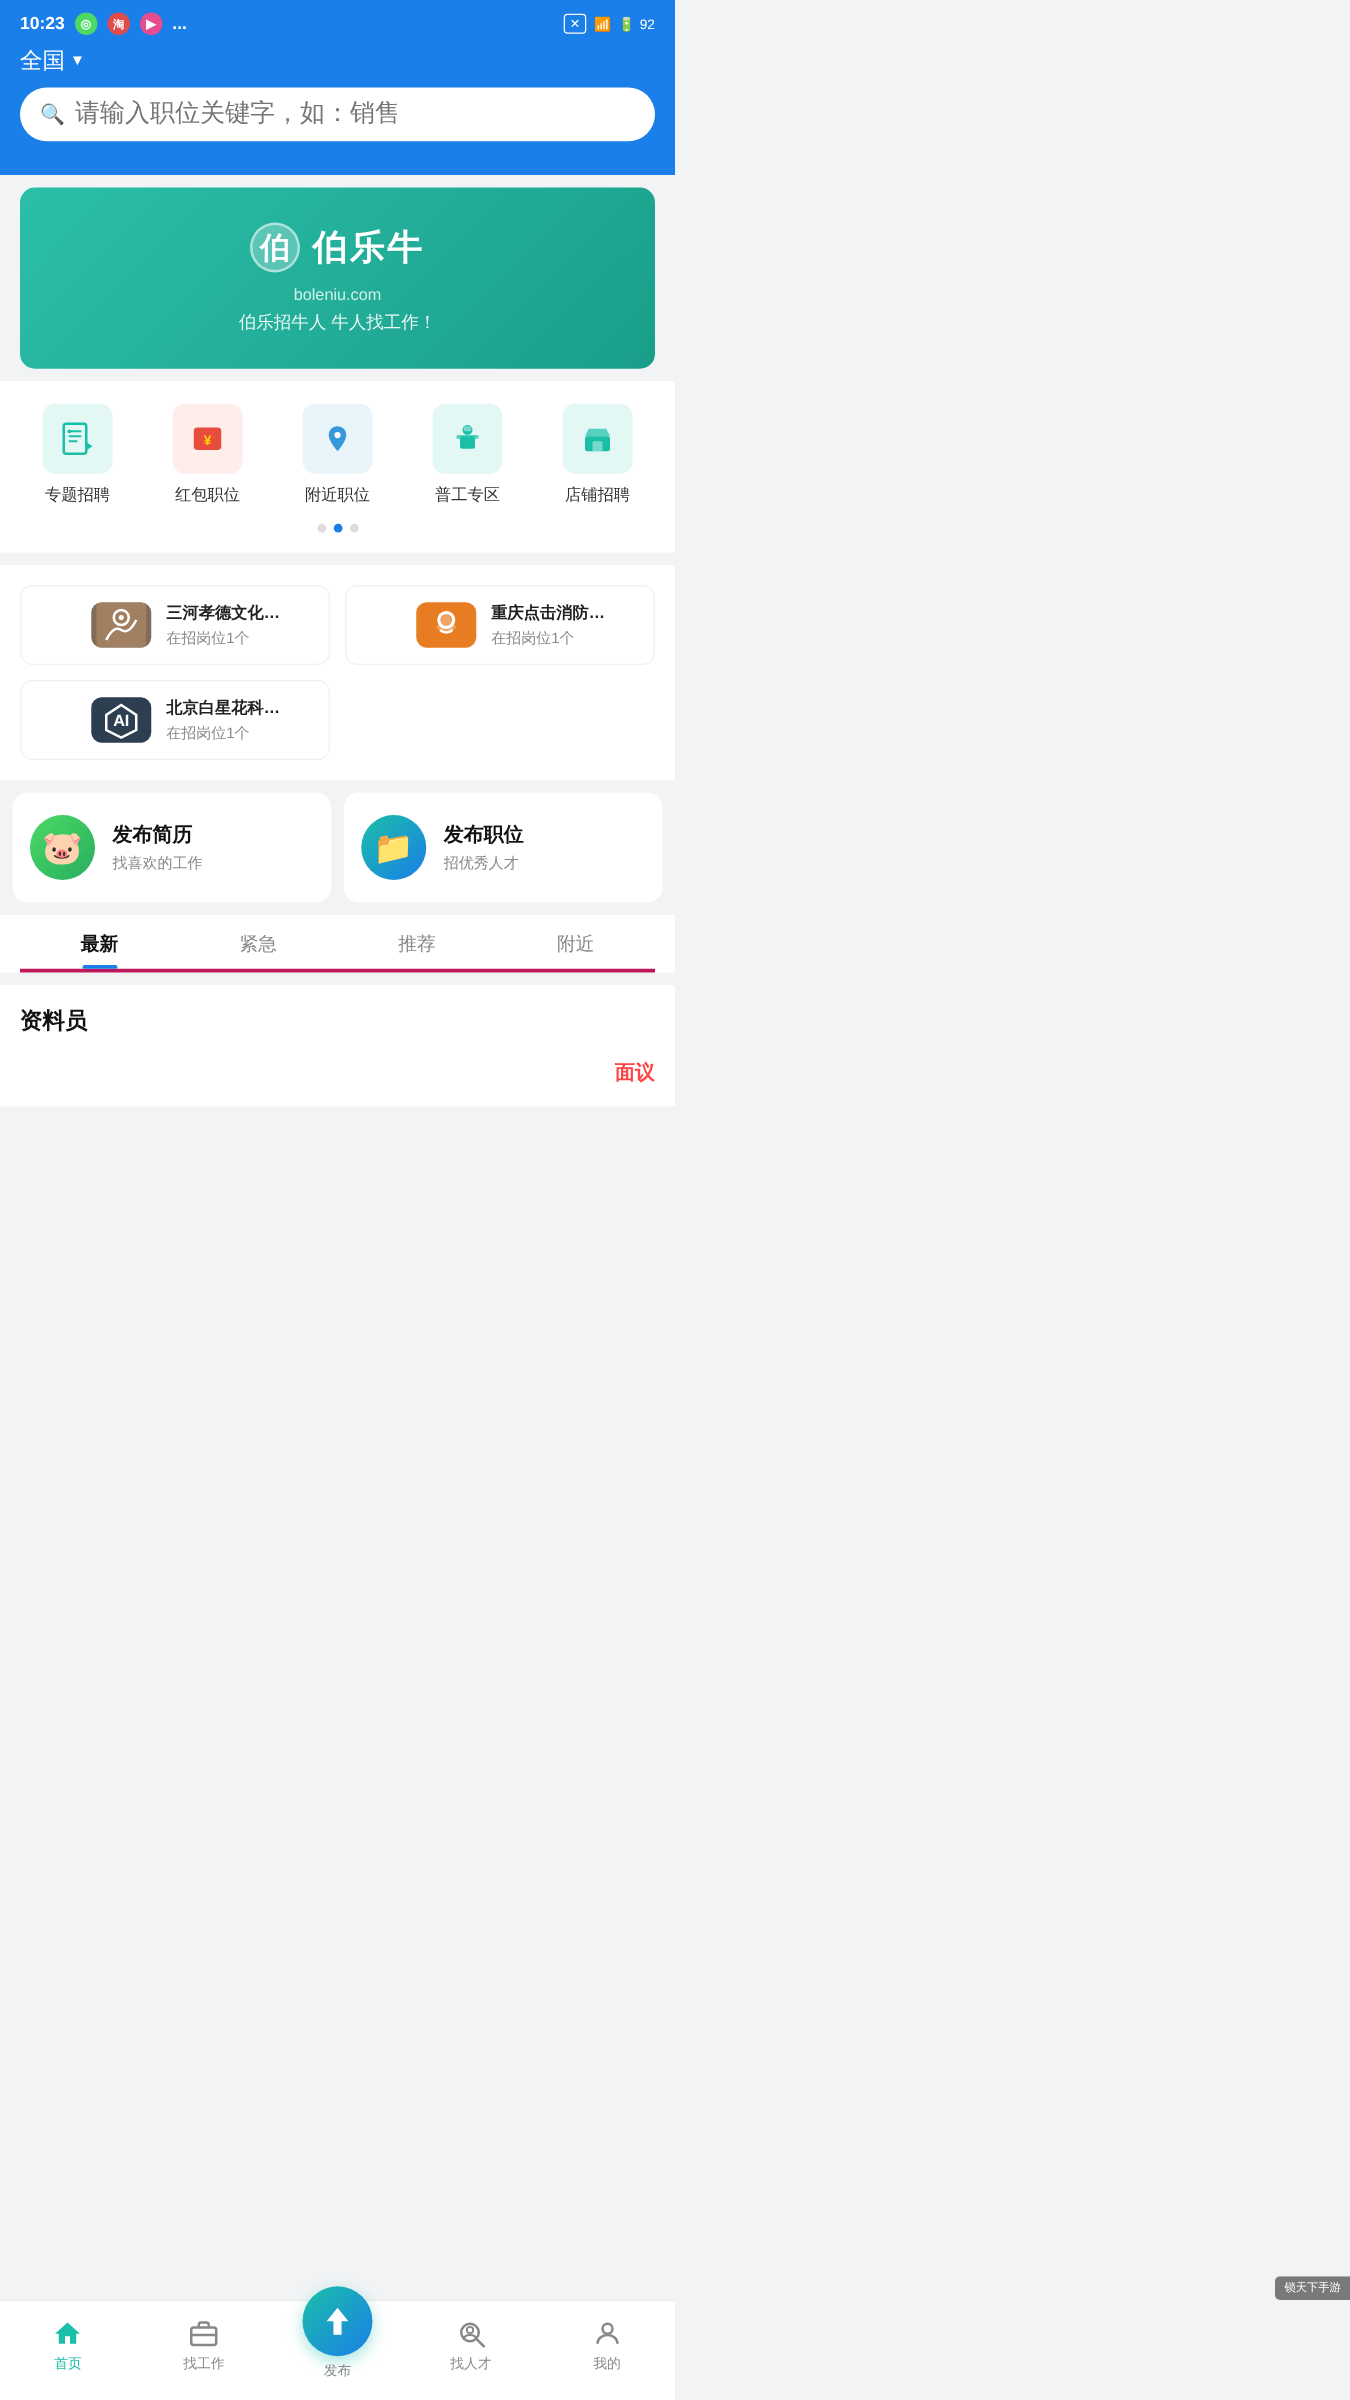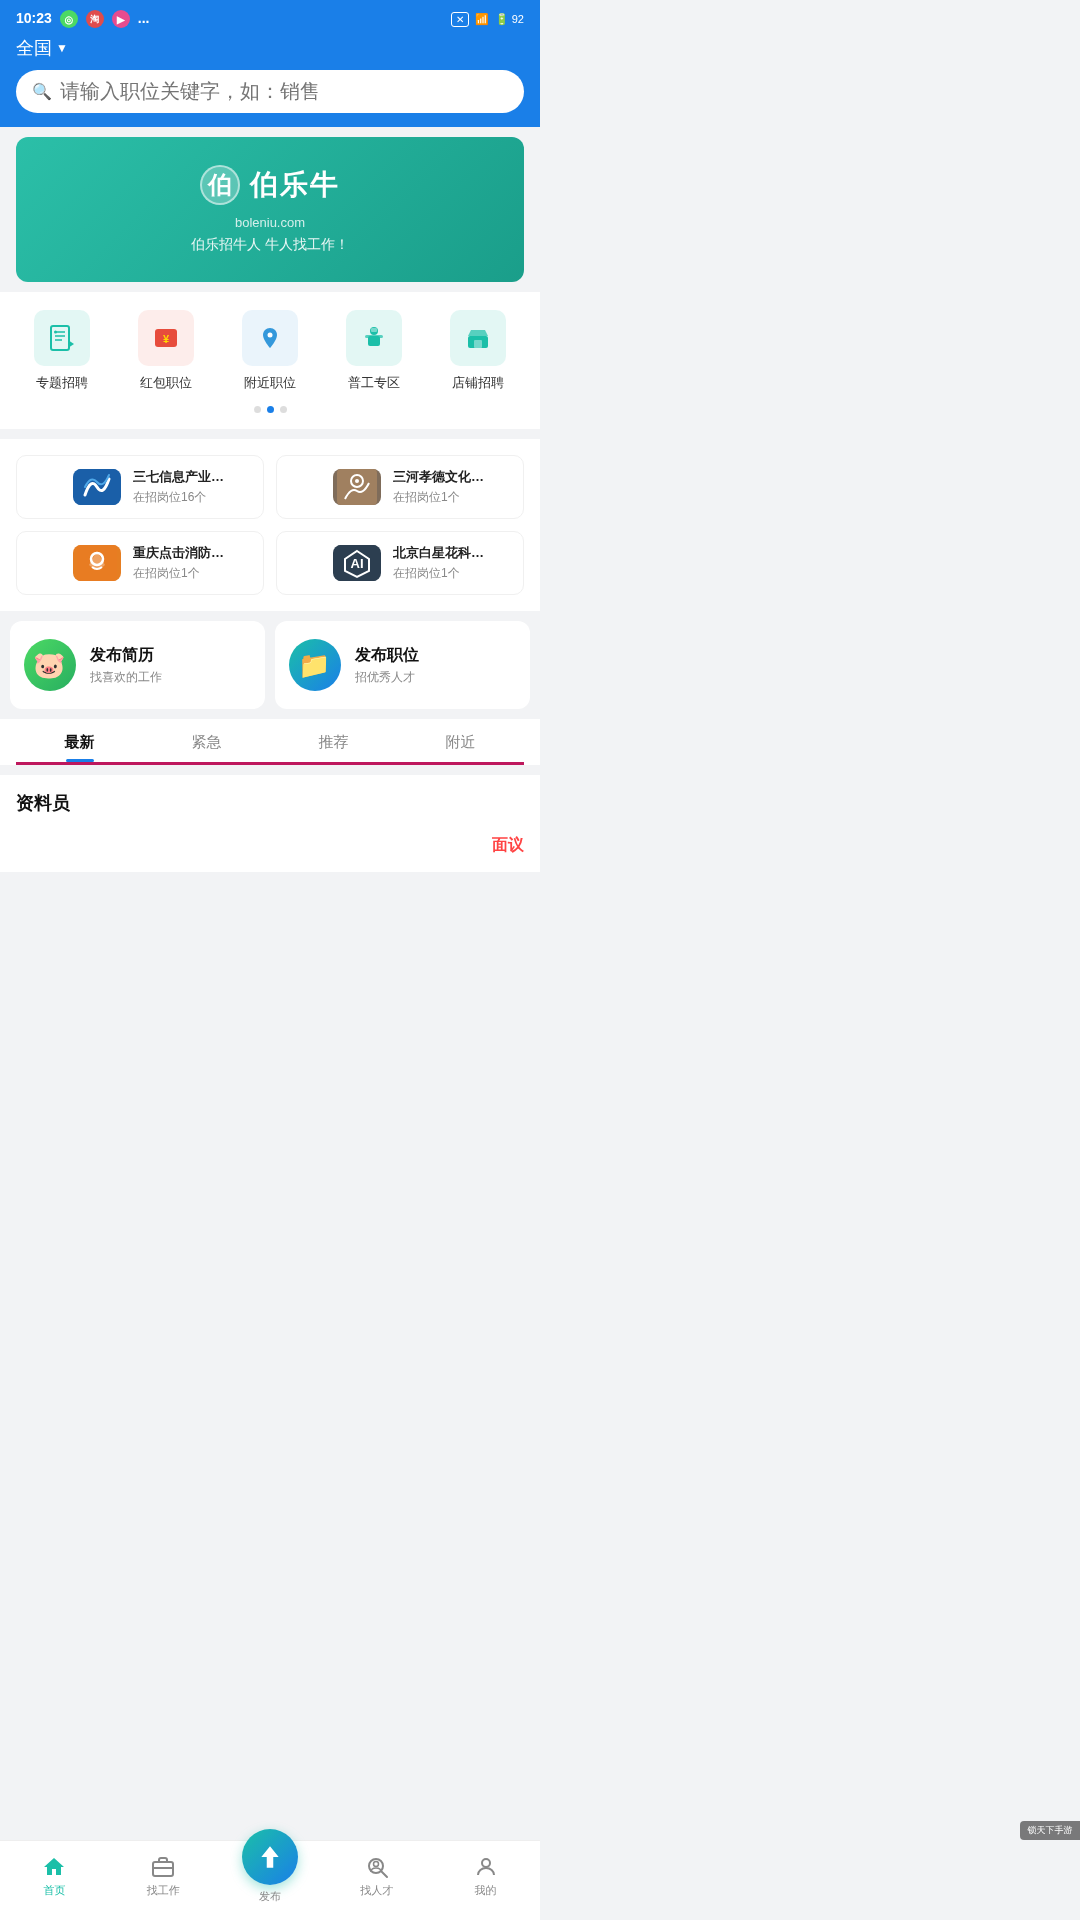--- a/index.html
+++ b/index.html
@@ -24,21 +24,21 @@
     .status-left { display: flex; align-items: flex-start; gap: 8px; color: #fff; font-size: 14px; font-weight: 600; }
     .status-icons { display: flex; align-items: center; gap: 6px; color: #fff; font-size: 11px; }
     .status-icon-round { width: 18px; height: 18px; border-radius: 50%; display: flex; align-items: center; justify-content: center; font-size: 10px; font-weight: bold; }
     .icon-green { background: #4cd964; color: #fff; }
     .icon-red { background: #e74c3c; color: #fff; }
     .icon-pink { background: #ff6b9d; color: #fff; }
 
     
     .header {
       background: #1a7fe8;
-      padding: 0 16px 14px;
+      padding: 0 16px 27px;
     }
     .location-bar {
       display: flex;
       align-items: center;
       gap: 4px;
       margin-bottom: 10px;
       color: #fff;
       font-size: 18px;
       font-weight: 500;
     }
@@ -444,33 +444,20 @@
   <div class="dots">
     <div class="dot"></div>
     <div class="dot active"></div>
     <div class="dot"></div>
   </div>
 </div>
 
 <div class="section-card">
   <div class="company-grid">
 
-    <div class="company-item">
-      <div class="company-logo logo-blue">
-        <svg width="40" height="40" viewBox="0 0 40 40">
-          <rect width="40" height="40" rx="6" fill="#1a5fa8"></rect>
-          <path d="M8 28 Q14 10 20 20 Q26 30 32 12" fill="none" stroke="#fff" stroke-width="3" stroke-linecap="round"></path>
-          <path d="M8 20 Q14 8 20 15 Q26 22 32 8" fill="none" stroke="#4fa8e8" stroke-width="2" stroke-linecap="round"></path>
-        </svg>
-      </div>
-      <div class="company-info">
-        <div class="company-name">三七信息产业…</div>
-        <div class="company-jobs">在招岗位16个</div>
-      </div>
-    </div>
 
     <div class="company-item">
       <div class="company-logo logo-gray">
         <svg width="40" height="40" viewBox="0 0 40 40">
           <rect width="40" height="40" rx="6" fill="#a08060"></rect>
           <circle cx="20" cy="14" r="6" fill="none" stroke="#fff" stroke-width="2"></circle>
           <path d="M8 32 Q14 20 20 24 Q26 28 32 16" fill="none" stroke="#fff" stroke-width="2"></path>
           <circle cx="20" cy="14" r="2" fill="#fff"></circle>
         </svg>
       </div>

